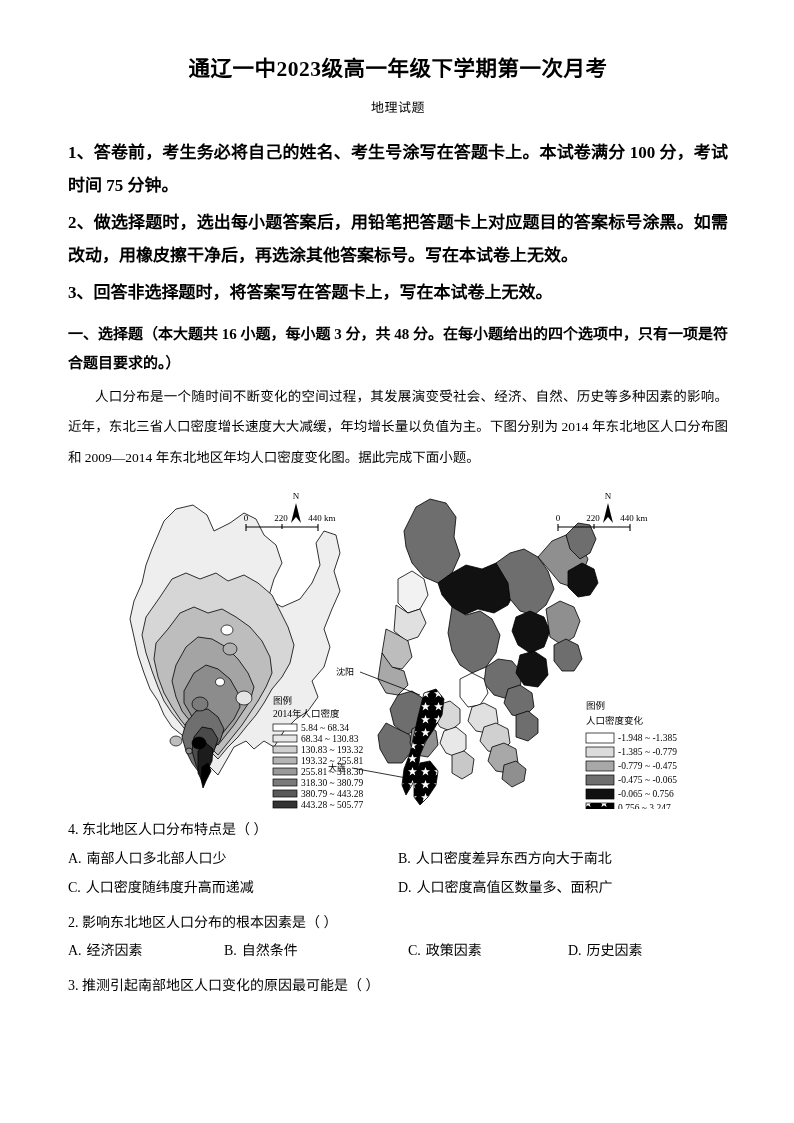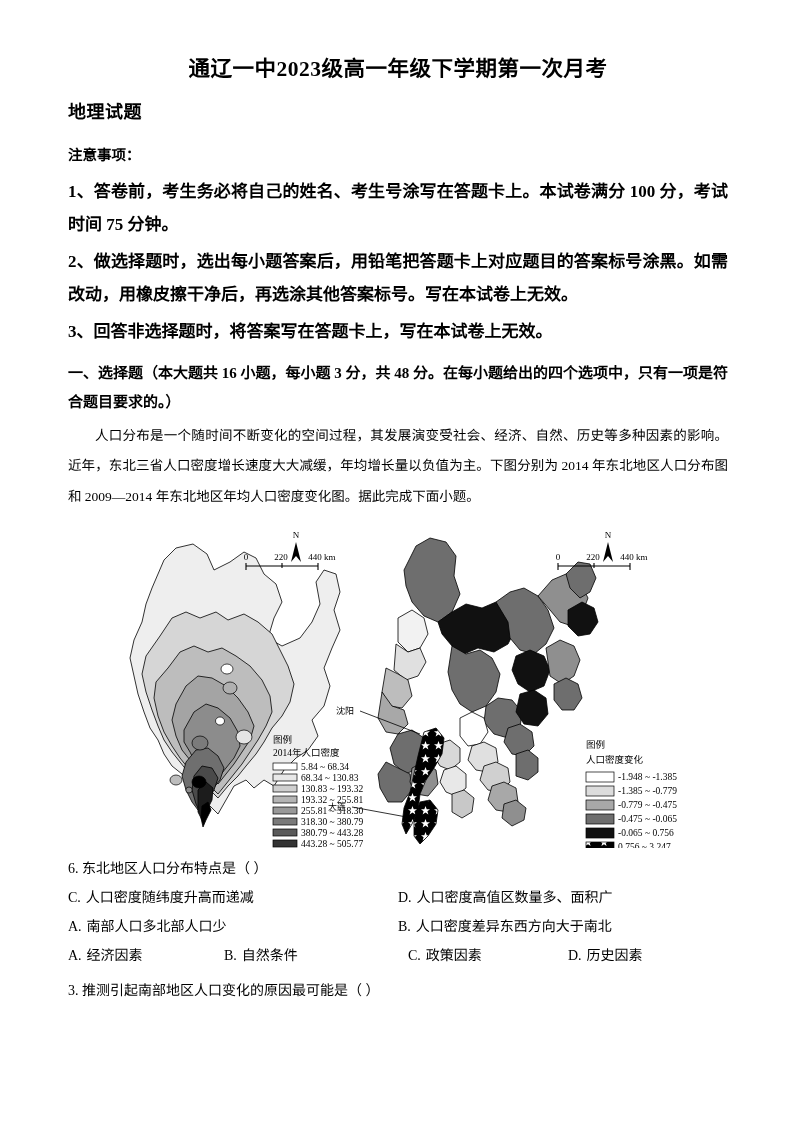--- a/index.html
+++ b/index.html
@@ -25,22 +25,23 @@
   
   .doc-title{
     text-align:center;
     font-size:21.5px;
     font-weight:bold;
     letter-spacing:.5px;
     line-height:1.25;
     margin:0 0 14px 0;
   }
   .doc-subtitle{
-    font-size:18px;
-    font-weight:bold;
+    text-align:center;
+    font-size:13px;
+    font-weight:normal;
     letter-spacing:.5px;
     margin:0 0 20px 0;
   }
 
   
   .notice-title{
     font-size:14.5px;font-weight:bold;
     margin:0 0 11px 0;
   }
   .notice-item{
@@ -108,21 +109,20 @@
 </style>
 </head>
 <body>
 
 <div class="page">
   <div class="inner">
 
     <div class="doc-title">通辽一中2023级高一年级下学期第一次月考</div>
     <div class="doc-subtitle">地理试题</div>
 
-    <div class="notice-title">注意事项：</div>
     <div class="notice-item">1、答卷前，考生务必将自己的姓名、考生号涂写在答题卡上。本试卷满分 100 分，考试时间 75 分钟。</div>
     <div class="notice-item">2、做选择题时，选出每小题答案后，用铅笔把答题卡上对应题目的答案标号涂黑。如需改动，用橡皮擦干净后，再选涂其他答案标号。写在本试卷上无效。</div>
     <div class="notice-item">3、回答非选择题时，将答案写在答题卡上，写在本试卷上无效。</div>
 
     <div class="section-head">一、选择题（本大题共 16 小题，每小题 3 分，共 48 分。在每小题给出的四个选项中，只有一项是符合题目要求的。）</div>
 
     <div class="passage">人口分布是一个随时间不断变化的空间过程，其发展演变受社会、经济、自然、历史等多种因素的影响。近年，东北三省人口密度增长速度大大减缓，年均增长量以负值为主。下图分别为 2014 年东北地区人口分布图和 2009—2014 年东北地区年均人口密度变化图。据此完成下面小题。</div>
 
     <div class="figure">
       <svg width="660" height="330" viewBox="0 0 660 330" xmlns="http://www.w3.org/2000/svg">
@@ -355,38 +355,39 @@
               <g>
                   <rect x="518" y="324" width="28" height="10" fill="url(#starpat2)" stroke="#000" stroke-width="0.7"></rect>
                   <text x="550" y="332" font-family="'Liberation Serif',serif" font-size="9.5" fill="#000">0.756 ~ 3.247</text>
                 </g>
             </g>
           </g>
         </g>
       </svg>
     </div>
 
-    <div class="q-stem">6. 东北地区人口分布特点是（    ）</div>
+    <div class="q-stem">4. 东北地区人口分布特点是（    ）</div>
+    <div class="opt-row opt-2col">
+      <span class="opt c0">
+        <span class="lbl">A.</span><span>南部人口多北部人口少</span>
+      </span>
+      <span class="opt c1">
+        <span class="lbl">B.</span><span>人口密度差异东西方向大于南北</span>
+      </span>
+    </div>
     <div class="opt-row opt-2col">
       <span class="opt c0">
         <span class="lbl">C.</span><span>人口密度随纬度升高而递减</span>
       </span>
       <span class="opt c1">
         <span class="lbl">D.</span><span>人口密度高值区数量多、面积广</span>
       </span>
     </div>
-    <div class="opt-row opt-2col">
-      <span class="opt c0">
-        <span class="lbl">A.</span><span>南部人口多北部人口少</span>
-      </span>
-      <span class="opt c1">
-        <span class="lbl">B.</span><span>人口密度差异东西方向大于南北</span>
-      </span>
-    </div>
-
+
+    <div class="q-stem">2. 影响东北地区人口分布的根本因素是（    ）</div>
     <div class="opt-row opt-4col">
       <span class="opt c0">
         <span class="lbl">A.</span><span>经济因素</span>
       </span>
       <span class="opt c1">
         <span class="lbl">B.</span><span>自然条件</span>
       </span>
       <span class="opt c2">
         <span class="lbl">C.</span><span>政策因素</span>
       </span>

